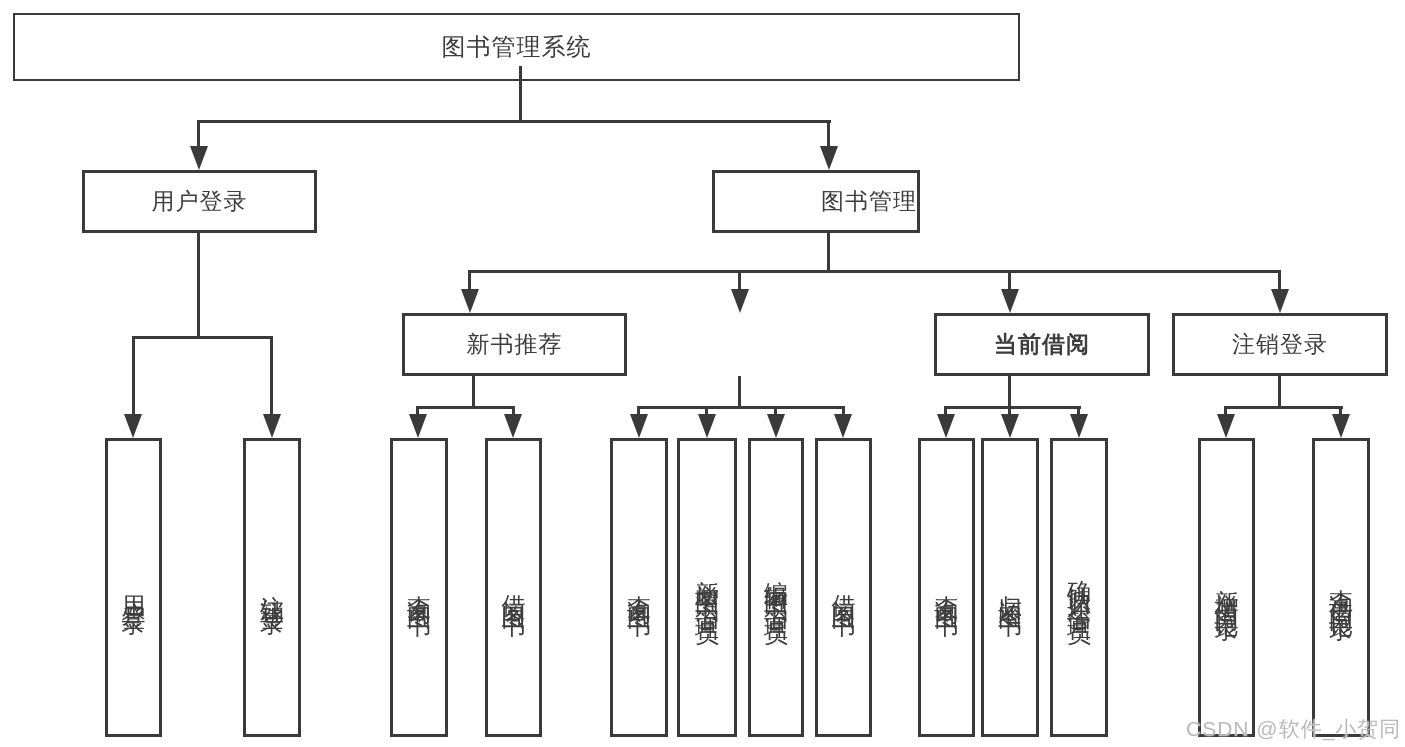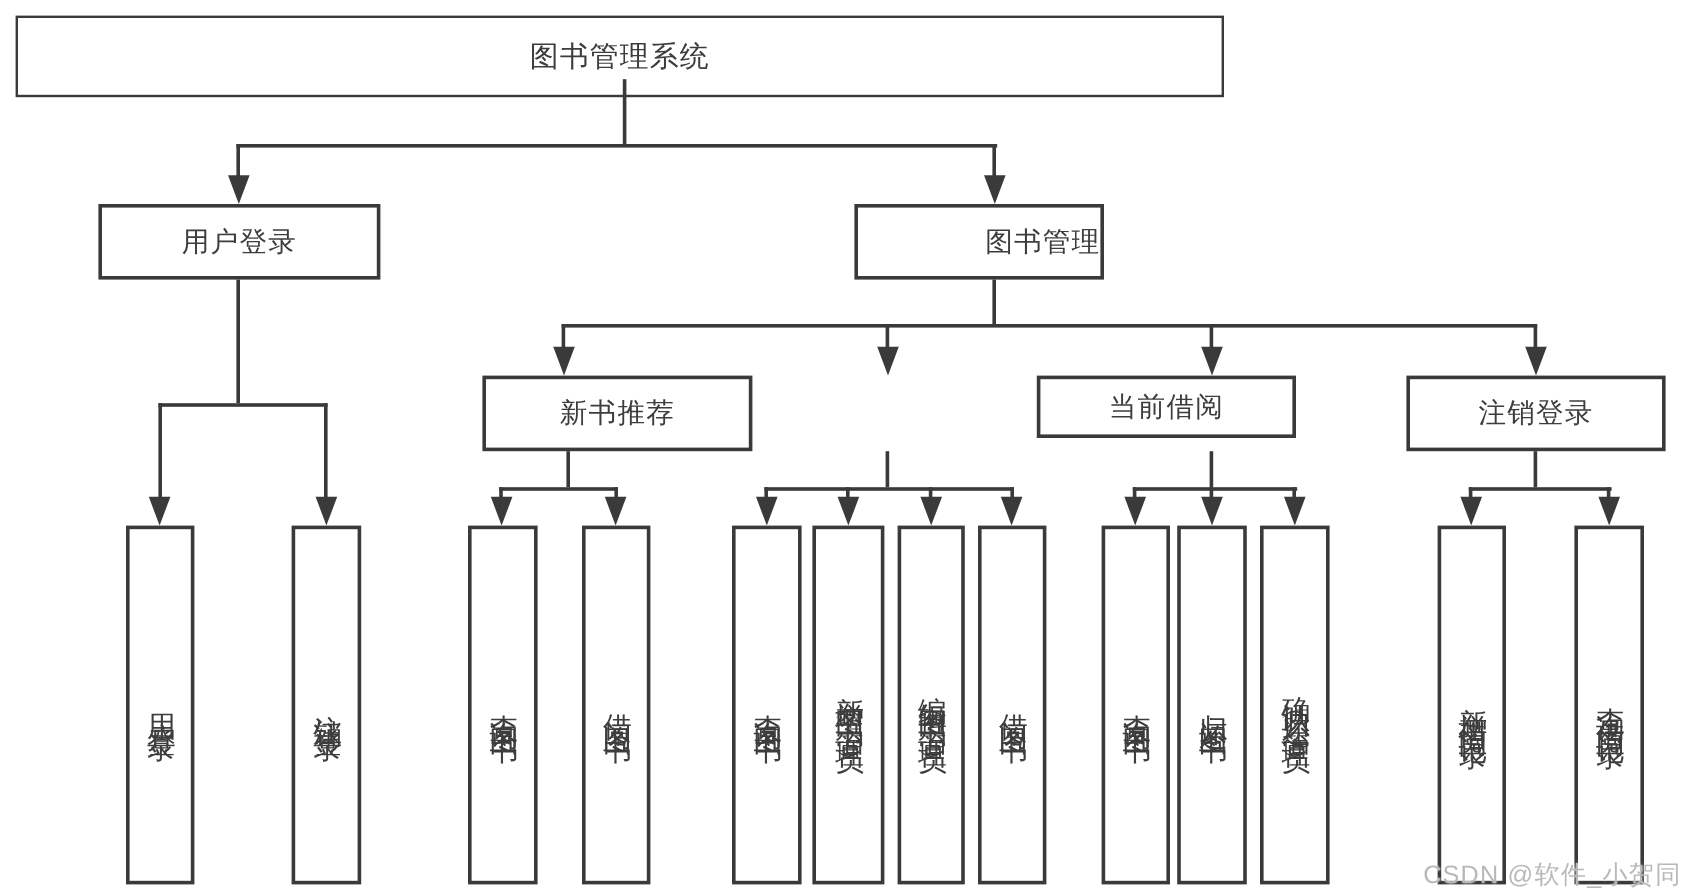--- a/index.html
+++ b/index.html
@@ -83,21 +83,21 @@
   <div class="vl" style="left:738px;top:270px;height:21px;"></div>
   <div class="ah" style="left:731px;top:289px;"></div>
   <div class="vl" style="left:1008px;top:270px;height:21px;"></div>
   <div class="ah" style="left:1001px;top:289px;"></div>
   <div class="vl" style="left:1278px;top:270px;height:21px;"></div>
   <div class="ah" style="left:1271px;top:289px;"></div>
 
   <div class="box" style="left:362px;top:313px;width:225px;height:63px;margin-left:40px;">
     <span>新书推荐</span>
   </div>
-  <div class="box" style="left:864px;top:313px;width:216px;height:52px;">
+  <div class="box" style="left:934px;top:313px;width:216px;height:63px;font-weight:bold;">
     <span>当前借阅</span>
   </div>
   <div class="box" style="left:1172px;top:313px;width:216px;height:63px;">
     <span>注销登录</span>
   </div>
 
   <div class="vl" style="left:472px;top:376px;height:30px;"></div>
   <div class="hl" style="left:416px;top:406px;width:99px;"></div>
   <div class="vl" style="left:416px;top:406px;height:10px;"></div>
   <div class="ah" style="left:409px;top:414px;"></div>

